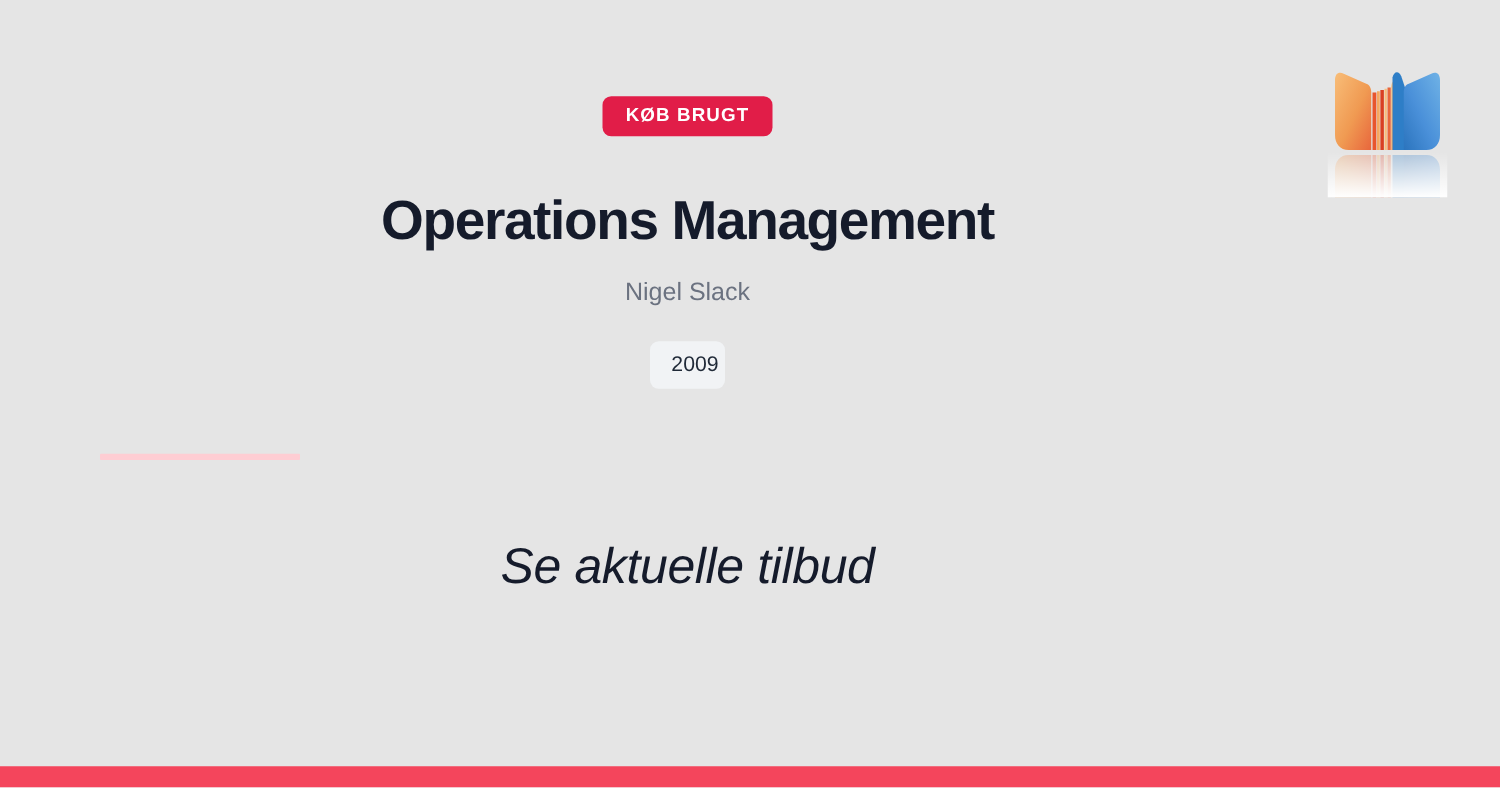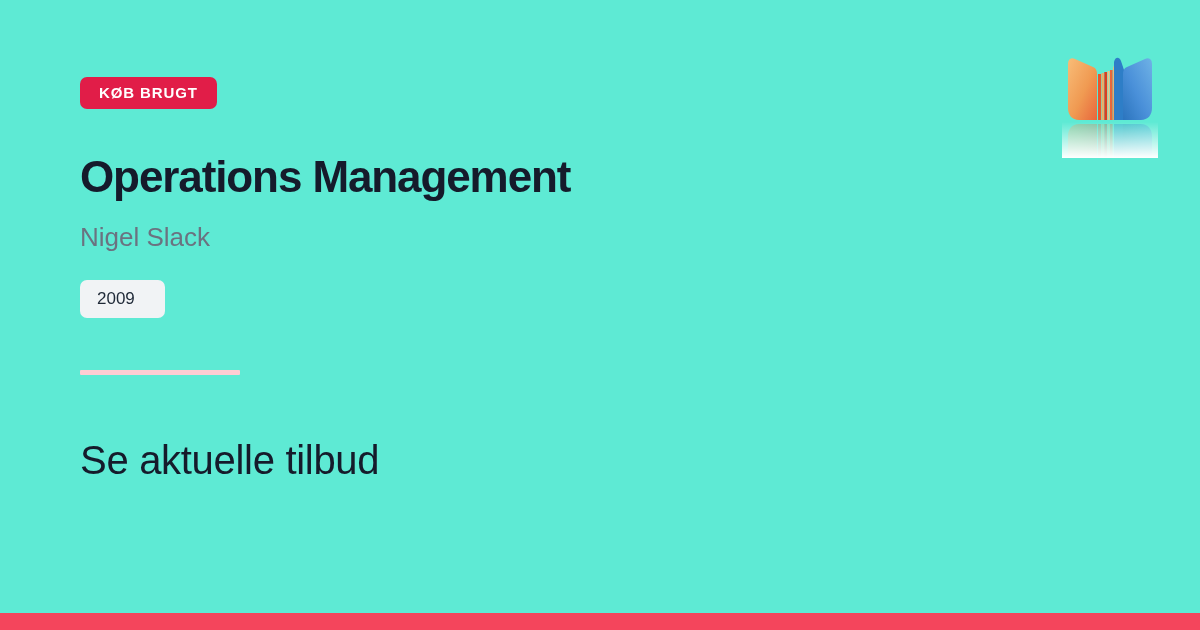--- a/index.html
+++ b/index.html
@@ -9,21 +9,22 @@
     height: 630px;
     background: #ffffff;
     font-family: "Liberation Sans", sans-serif;
     overflow: hidden;
   }
 
   .card {
     position: relative;
     width: 1200px;
     height: 630px;
-    background: #5eead4;
+    background: #e5e5e5;
+    text-align: center;
   }
 
   
   .logo-wrap {
     position: absolute;
     top: 48px;
     right: 42px;
     width: 96px;
     height: 110px;
   }
@@ -58,34 +59,34 @@
     font-weight: bold;
     color: #151b2b;
     letter-spacing: -1.1px;
     line-height: 1.05;
     white-space: nowrap;
   }
 
   
   .author {
     margin-top: 22px;
-    font-size: 26px;
+    font-size: 20px;
     font-weight: normal;
     color: #6b7280;
     line-height: 1.2;
   }
 
   
   .year-row { margin-top: 27px; }
   .year-chip {
     display: inline-block;
     background: #f1f3f5;
     color: #1f2937;
     font-size: 17px;
-    padding: 10px 30px 11px 17px;
+    padding: 10px 5px 11px 17px;
     border-radius: 7px;
     line-height: 1;
   }
 
   
   .divider {
     margin-top: 52px;
     width: 160px;
     height: 5px;
     background: #fecdd3;
@@ -93,20 +94,21 @@
   }
 
   
   .cta {
     margin-top: 62px;
     font-size: 40px;
     font-weight: normal;
     color: #151b2b;
     letter-spacing: -0.3px;
     line-height: 1.15;
+    font-style: italic;
   }
 
   
   .bottom-bar {
     position: absolute;
     left: 0;
     bottom: 0;
     width: 1200px;
     height: 17px;
     background: #f4455c;

